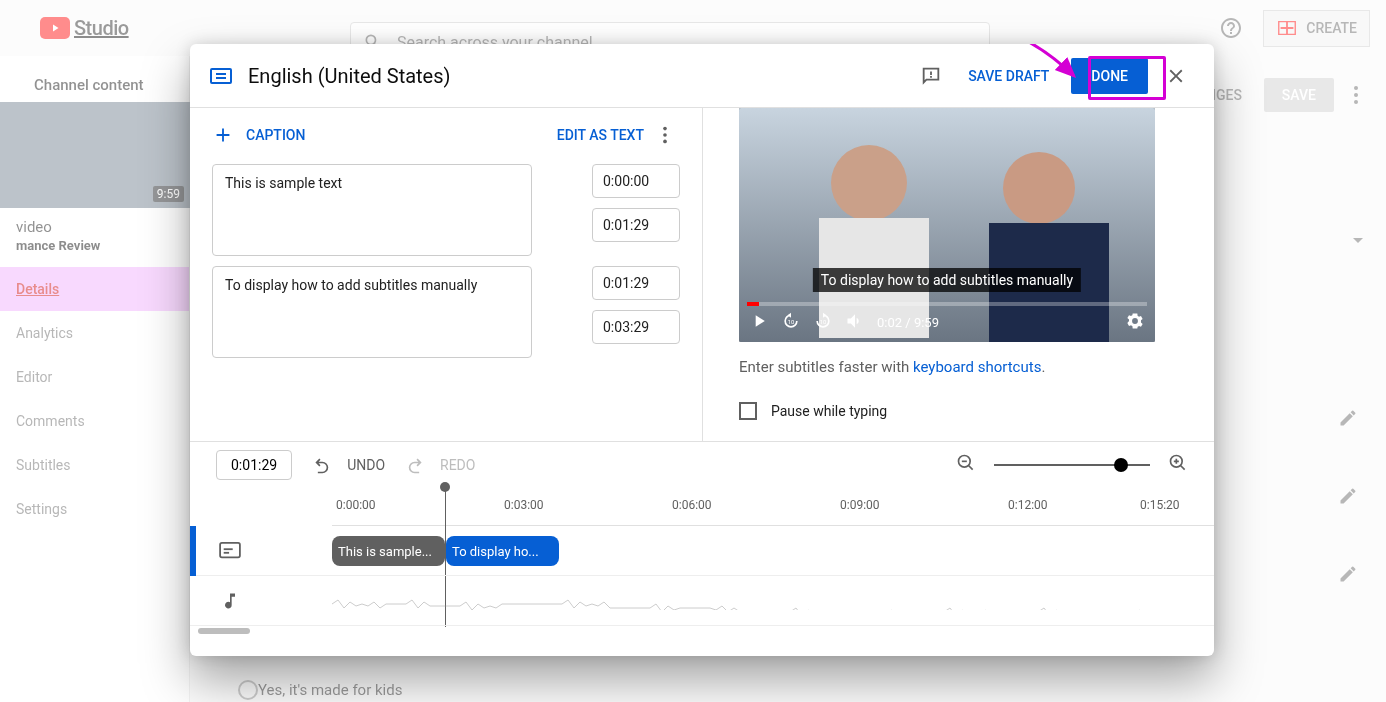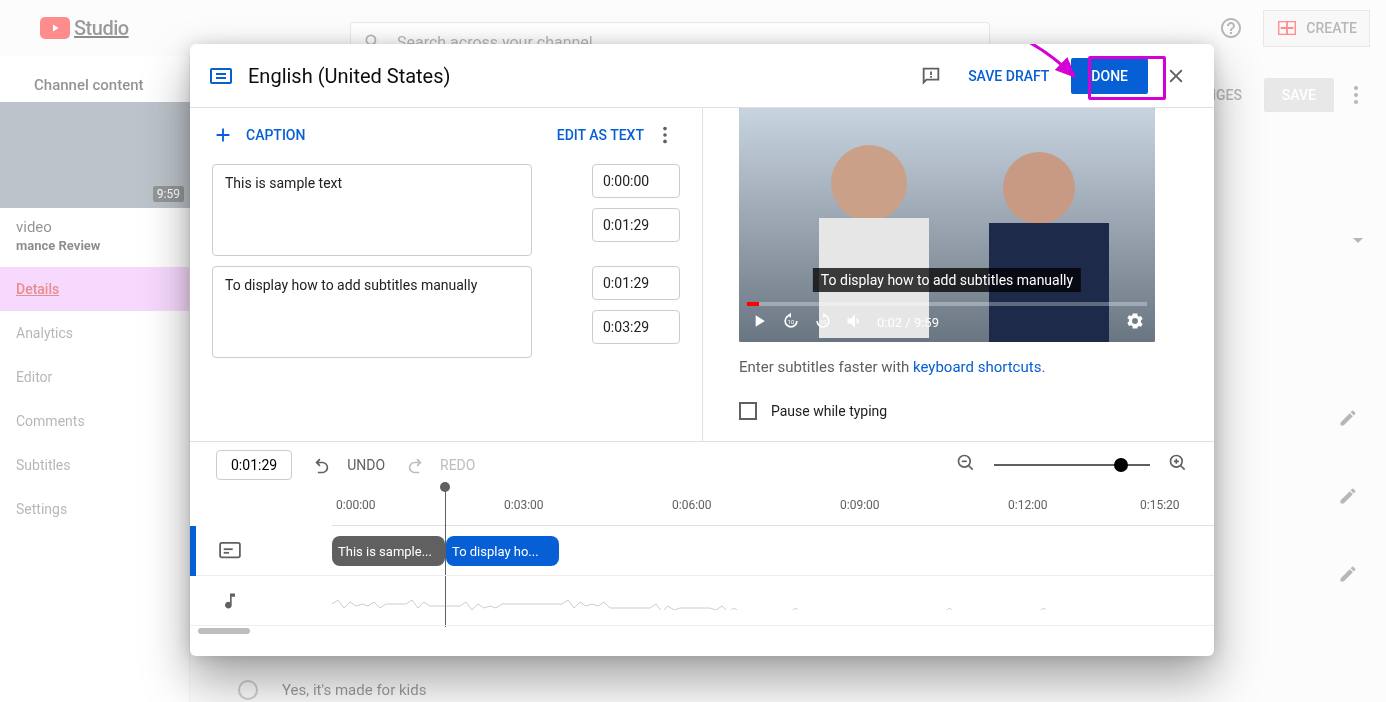--- a/index.html
+++ b/index.html
@@ -27,21 +27,21 @@
 .sidebar-item.active { color: #cc0000; background: #f0abfc; font-weight: 500; text-decoration: underline; }
 
 .bg-right-actions { position: absolute; right: 18px; top: 78px; display: flex; align-items: center; gap: 10px; }
 .btn-ghost { font-size: 14px; font-weight: 500; color: #606060; padding: 8px 12px; }
 .btn-disabled { background: #ccc; color: #fff; font-size: 14px; font-weight: 500; padding: 9px 18px; border-radius: 2px; }
 .icon-menu { width: 24px; height: 24px; display: flex; align-items: center; justify-content: center; color: #606060; }
 
 .bg-edit-icons { position: absolute; right: 28px; }
 .bg-edit-icons svg { width: 20px; height: 20px; color: #606060; }
 
-.bg-kids { position: absolute; left: 238px; top: 680px; display: flex; align-items: center; gap: 24px; color: #212121; font-size: 15px; }
+.bg-kids { position: absolute; left: 238px; top: 680px; display: flex; align-items: center; gap: 0; color: #212121; font-size: 15px; }
 .radio { width: 20px; height: 20px; border: 2px solid #909090; border-radius: 50%; }
 
 
 .scrim { position: absolute; inset: 0; background: rgba(255,255,255,0.55); }
 
 
 .modal { position: absolute; left: 190px; top: 44px; width: 1024px; height: 612px; background: #fff; border-radius: 6px; box-shadow: 0 24px 48px rgba(0,0,0,.35), 0 0 16px rgba(0,0,0,.15); display: flex; flex-direction: column; overflow: hidden; }
 
 .modal-header { height: 64px; border-bottom: 1px solid #e0e0e0; display: flex; align-items: center; padding: 0 20px; }
 .cc-icon { width: 22px; height: 16px; border: 2px solid #065fd4; border-radius: 2px; display: flex; align-items: center; justify-content: center; margin-right: 16px; }

